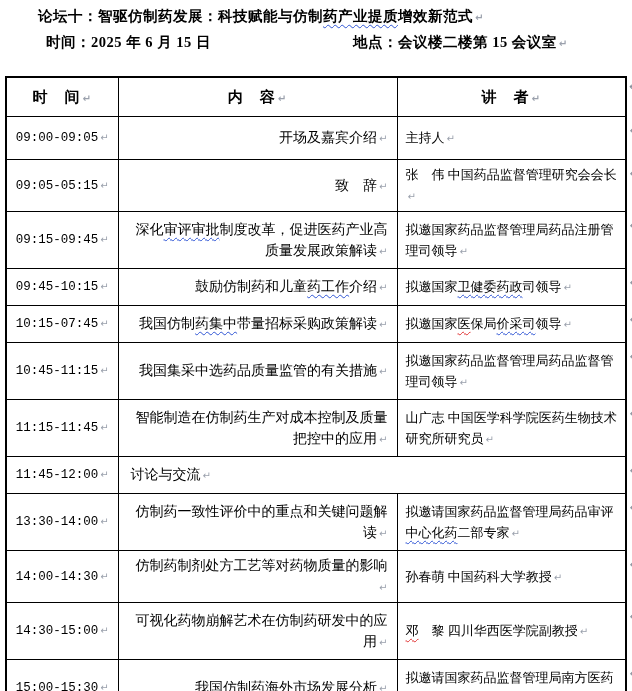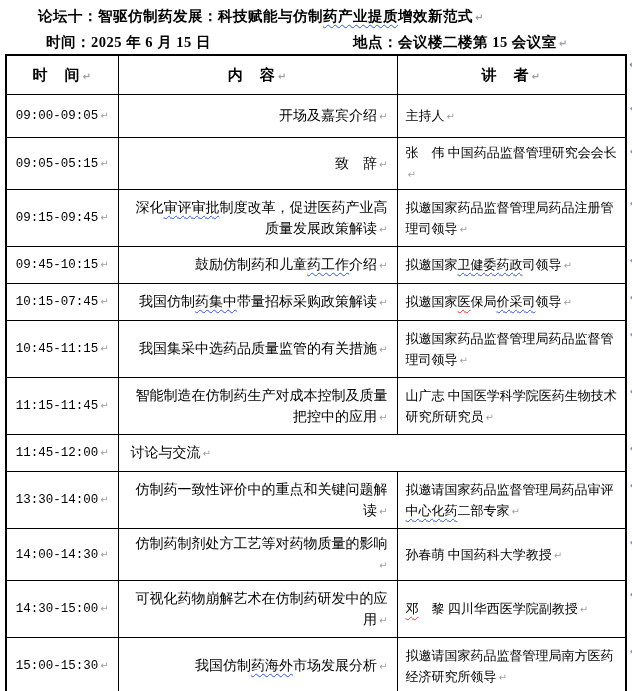--- a/index.html
+++ b/index.html
@@ -9,21 +9,21 @@
     color: #000;
   }
   .page { position: relative; width: 632px; height: 691px; background: #fff; }
 
   .doc-title {
     margin: 7px 4px 0 38px;
     font-size: 14.5px; font-weight: bold; letter-spacing: 0.5px;
     white-space: nowrap;
   }
   .doc-meta {
-    margin: 7px 0 2px 38px;
+    margin: 7px 0 24px 38px;
     font-size: 14.5px; font-weight: bold; letter-spacing: 0.5px;
     white-space: nowrap;
     padding-left: 8px;
   }
   .meta-time { display: inline-block; width: 307px; }
 
   table.agenda {
     border-collapse: collapse;
     margin-left: 5px;
     width: 620px;

